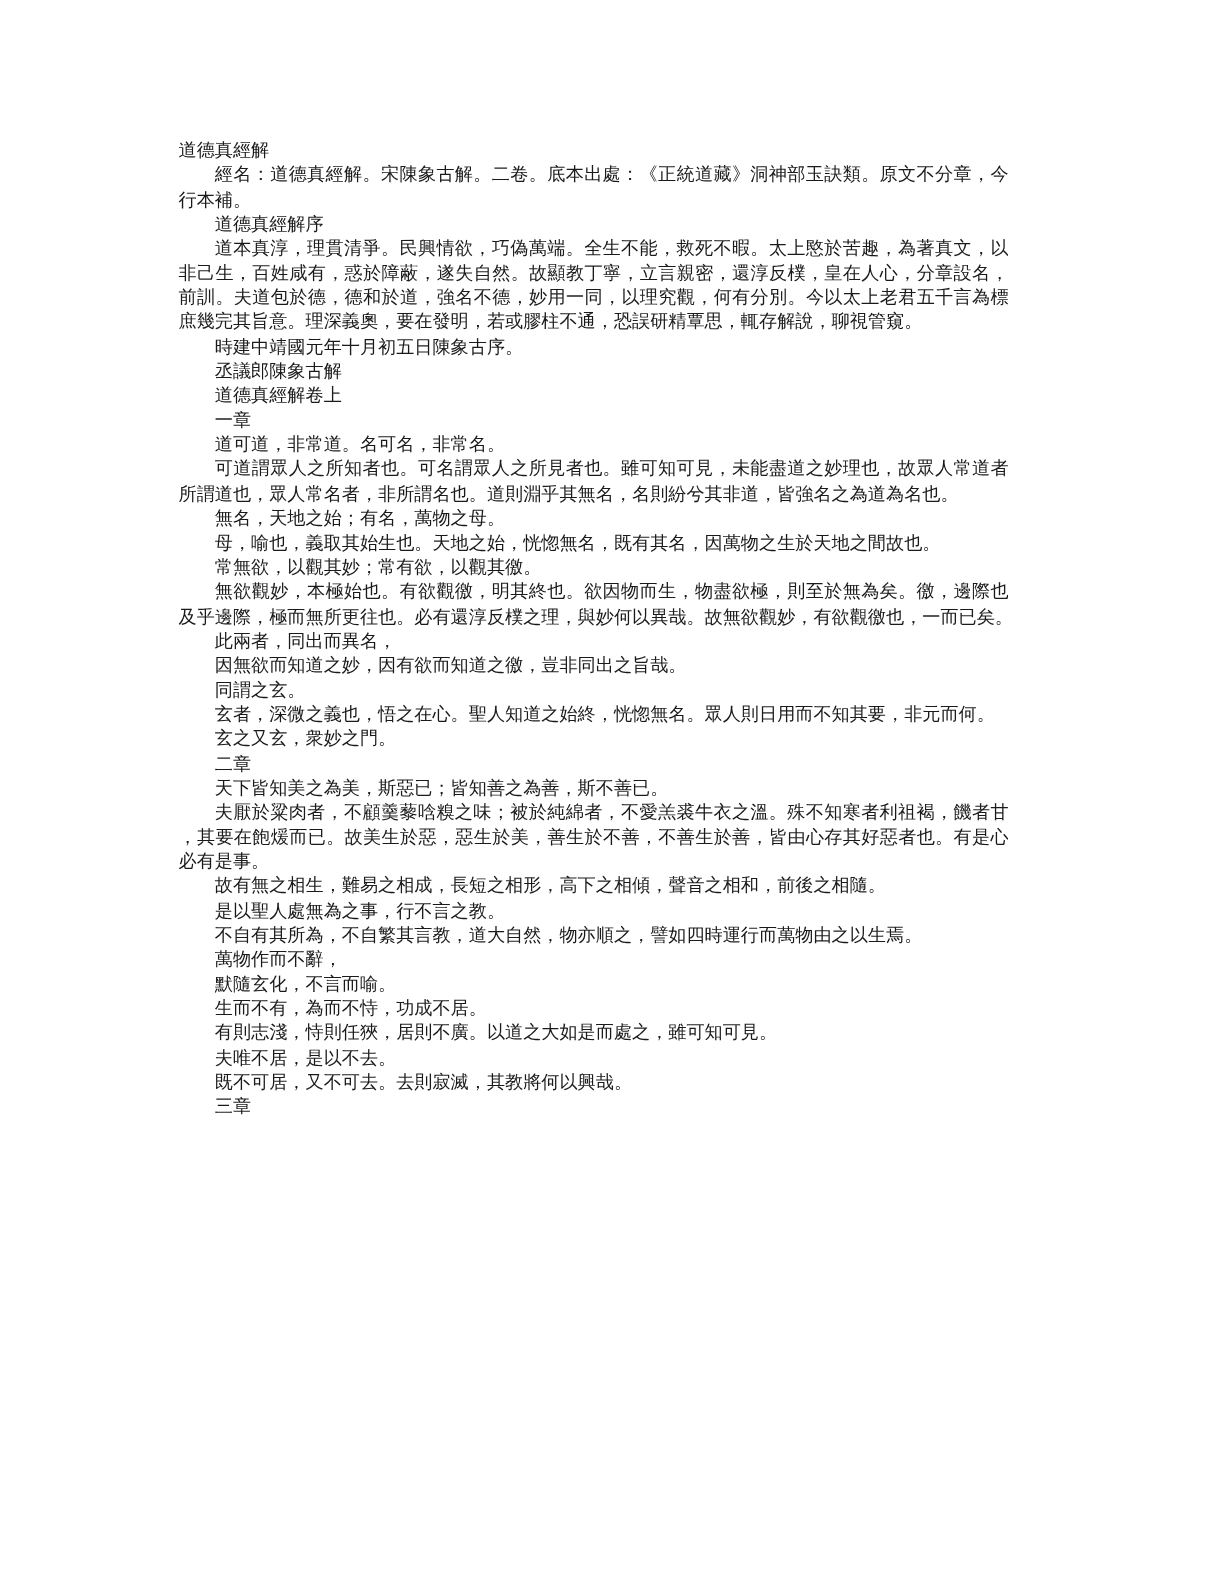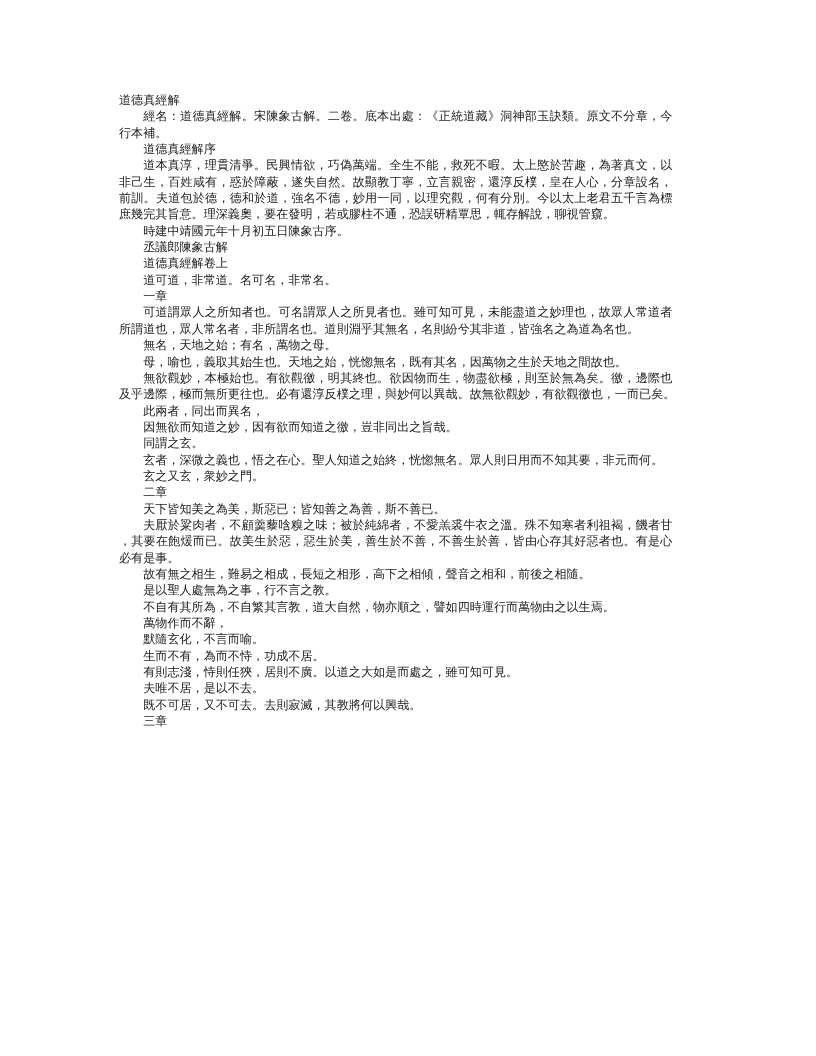--- a/index.html
+++ b/index.html
@@ -48,25 +48,26 @@
 
 <div class="page" style="background: rgb(255, 255, 255);">
   <div class="doc-body" id="doc-body" style="color: rgb(26, 26, 26);">
       <p class="p flush">道德真經解</p>
       <p class="p">經名：道德真經解。宋陳象古解。二卷。底本出處：《正統道藏》洞神部玉訣類。原文不分章，今據通行本補。</p>
       <p class="p">道德真經解序</p>
       <p class="p">道本真淳，理貫清爭。民興情欲，巧偽萬端。全生不能，救死不暇。太上愍於苦趣，為著真文，以謂道非己生，百姓咸有，惑於障蔽，遂失自然。故顯教丁寧，立言親密，還淳反樸，皇在人心，分章設名，乃昔前訓。夫道包於德，德和於道，強名不德，妙用一同，以理究觀，何有分別。今以太上老君五千言為標題，庶幾完其旨意。理深義奧，要在發明，若或膠柱不通，恐誤研精覃思，輒存解說，聊視管窺。</p>
       <p class="p">時建中靖國元年十月初五日陳象古序。</p>
       <p class="p">丞議郎陳象古解</p>
       <p class="p">道德真經解卷上</p>
+      <p class="p">一章</p>
       <p class="p">道可道，非常道。名可名，非常名。</p>
-      <p class="p">一章</p>
       <p class="p">可道謂眾人之所知者也。可名謂眾人之所見者也。雖可知可見，未能盡道之妙理也，故眾人常道者，非所謂道也，眾人常名者，非所謂名也。道則淵乎其無名，名則紛兮其非道，皆強名之為道為名也。</p>
       <p class="p">無名，天地之始；有名，萬物之母。</p>
       <p class="p">母，喻也，義取其始生也。天地之始，恍惚無名，既有其名，因萬物之生於天地之間故也。</p>
+      <p class="p">常無欲，以觀其妙；常有欲，以觀其徼。</p>
       <p class="p">無欲觀妙，本極始也。有欲觀徼，明其終也。欲因物而生，物盡欲極，則至於無為矣。徼，邊際也。欲及乎邊際，極而無所更往也。必有還淳反樸之理，與妙何以異哉。故無欲觀妙，有欲觀徼也，一而已矣。</p>
       <p class="p">此兩者，同出而異名，</p>
       <p class="p">因無欲而知道之妙，因有欲而知道之徼，豈非同出之旨哉。</p>
       <p class="p">同謂之玄。</p>
       <p class="p">玄者，深微之義也，悟之在心。聖人知道之始終，恍惚無名。眾人則日用而不知其要，非元而何。</p>
       <p class="p">玄之又玄，衆妙之門。</p>
       <p class="p">二章</p>
       <p class="p">天下皆知美之為美，斯惡已；皆知善之為善，斯不善已。</p>
       <p class="p">夫厭於粱肉者，不顧羹藜唅糗之味；被於純綿者，不愛羔裘牛衣之溫。殊不知寒者利祖褐，饑者甘糟糠，其要在飽煖而已。故美生於惡，惡生於美，善生於不善，不善生於善，皆由心存其好惡者也。有是心者，必有是事。</p>
       <p class="p">故有無之相生，難易之相成，長短之相形，高下之相傾，聲音之相和，前後之相隨。</p>

